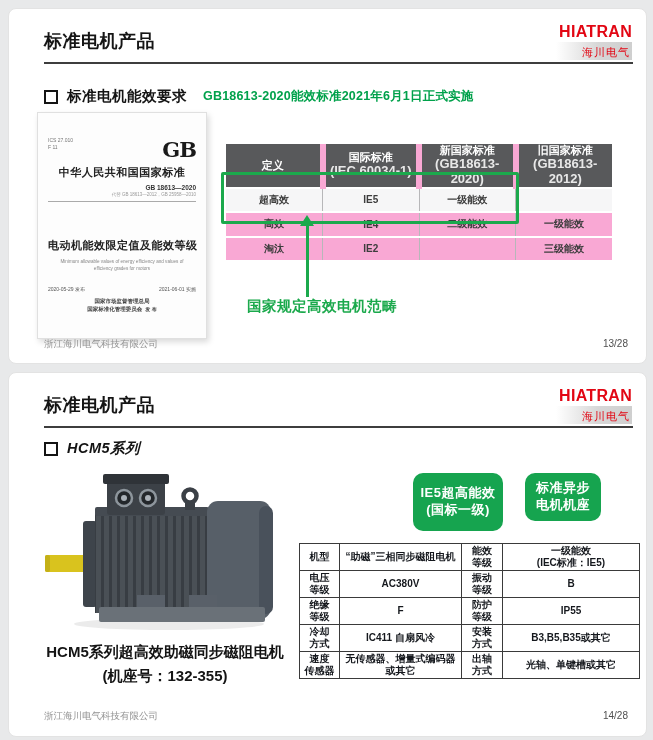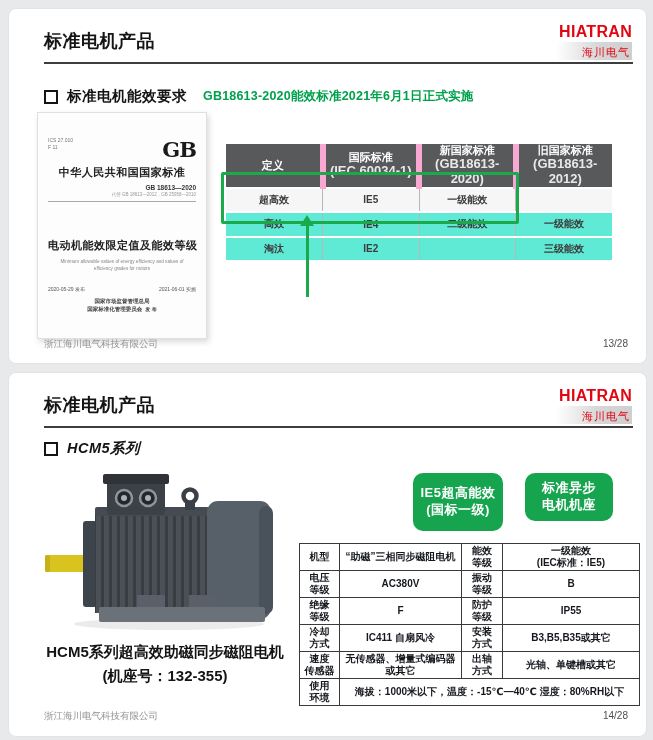--- a/index.html
+++ b/index.html
@@ -55,40 +55,40 @@
     border-left:6px solid #f9a8d4;padding:0;text-align:center;vertical-align:middle;
   }
   .t1 th:first-child{border-left:none;}
   .t1 th .sub{display:block;font-size:13px;font-weight:bold;color:#e8e8e8;}
   .t1 td{
     height:22.5px;font-size:10px;font-weight:bold;color:#3d3d3d;text-align:center;vertical-align:middle;
     border-left:1px solid #b7b7b9;border-top:2px solid #ffffff;padding:0;
   }
   .t1 td:first-child{border-left:none;}
   .t1 tr.even td{background:#f6f6f7;}
-  .t1 tr.odd td{background:#5eead4;}
+  .t1 tr.odd td{background:#f9a8d4;}
 
   .hl-box{position:absolute;left:212px;top:163px;width:292px;height:46px;border:3px solid #1BA94C;border-radius:2px;pointer-events:none;}
   .arrow-line{position:absolute;left:297px;top:216px;width:3px;height:72px;background:#1BA94C;}
   .arrow-head{position:absolute;left:291px;top:206px;width:0;height:0;border-left:7.5px solid transparent;border-right:7.5px solid transparent;border-bottom:11px solid #1BA94C;}
   .annotation{position:absolute;left:238px;top:288px;font-size:14.5px;font-weight:bold;color:#1BA94C;letter-spacing:.5px;}
 
   .footer-company{position:absolute;left:35px;font-size:9.5px;color:#919191;}
   .page-num{position:absolute;right:18px;font-size:10px;color:#4f4f4f;}
   #slide1 .footer-company,#slide1 .page-num{top:329px;}
   #slide2 .footer-company,#slide2 .page-num{top:337px;}
 
   
   .badge{
     position:absolute;background:#16A44F;border-radius:10px;color:#fff;font-weight:bold;font-size:13px;
     display:flex;align-items:center;justify-content:center;text-align:center;white-space:pre-line;line-height:1.3;letter-spacing:.5px;
   }
   #badge1{left:294px;top:106px;width:88px;height:38px;}
   #badge2{left:404px;top:100px;width:90px;height:58px;}
-  #badge3{left:516px;top:100px;width:88px;height:48px;text-align:right;}
+  #badge3{left:516px;top:100px;width:76px;height:48px;text-align:right;}
 
   .motor-wrap{position:absolute;left:28px;top:96px;width:254px;height:168px;}
   .caption{position:absolute;left:10px;top:266px;width:292px;text-align:center;color:#141414;}
   .caption .c1{font-size:15px;font-weight:bold;line-height:25px;}
   .caption .c2{font-size:15px;font-weight:bold;line-height:24px;}
 
   .t2{position:absolute;left:290px;top:170px;border-collapse:collapse;table-layout:fixed;width:340px;}
   .t2 td{
     border:1px solid #3a3a3a;font-size:10px;font-weight:bold;color:#15181d;text-align:center;vertical-align:middle;
     padding:1px 2px;line-height:1.2;white-space:pre-line;height:21px;box-sizing:border-box;
@@ -164,20 +164,21 @@
       <td>IE2</td>
       <td></td>
       <td>三级能效</td>
     </tr>
   </tbody>
     </table>
 
   <div class="hl-box"></div>
   <div class="arrow-head"></div>
   <div class="arrow-line"></div>
+  <div class="annotation">国家规定高效电机范畴</div>
 
   <div class="footer-company">浙江海川电气科技有限公司</div>
   <div class="page-num">13/28</div>
 </div>
 
 <div class="slide" id="slide2">
   <div class="slide-title">标准电机产品</div>
 
   <div class="logo">
     <div class="logo-en">HIATRAN</div>
@@ -282,23 +283,18 @@
     </tr>
     <tr>
       <td>速度
 传感器</td>
       <td>无传感器、增量式编码器
 或其它</td>
       <td>出轴
 方式</td>
       <td>光轴、单键槽或其它</td>
     </tr>
-    <tr>
-      <td>使用
-环境</td>
-      <td colspan="3">海拔：1000米以下，温度：-15℃—40℃ 湿度：80%RH以下</td>
-    </tr>
   </tbody>
     </table>
 
   <div class="footer-company">浙江海川电气科技有限公司</div>
   <div class="page-num">14/28</div>
 </div>
 
 </body></html>

